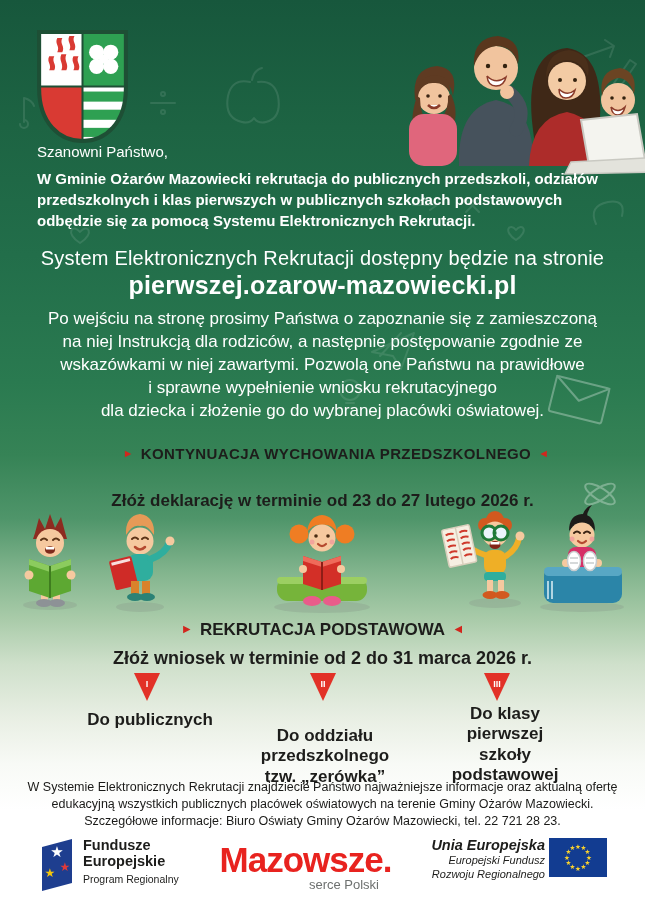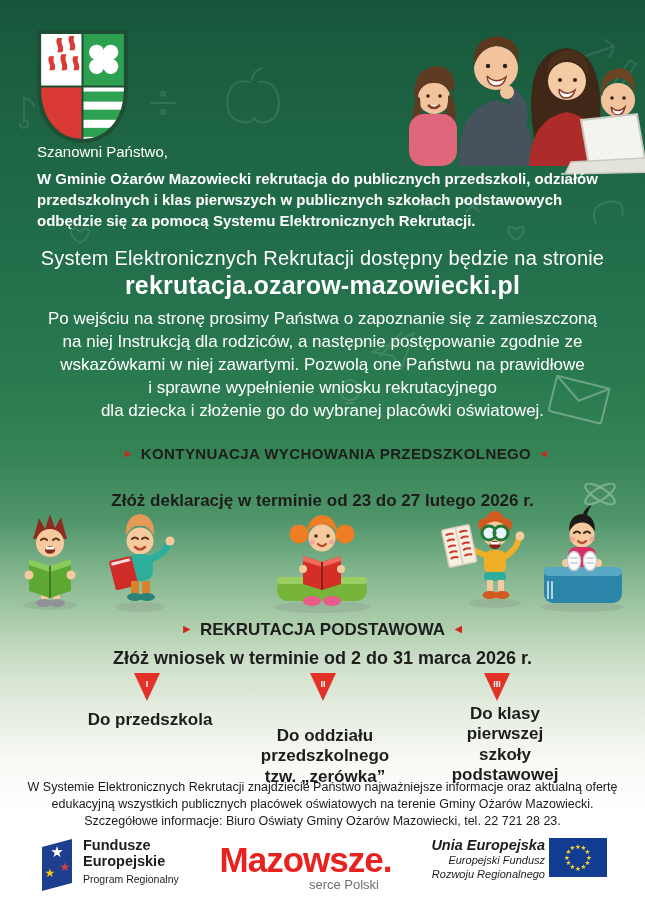--- a/index.html
+++ b/index.html
@@ -158,21 +158,21 @@
     <path d="M186,112 L242,106 L250,152 L194,158 Z" fill="#f4f4ef" stroke="#c9c9c2" stroke-width="2"></path>
     <path d="M176,154 L252,150 L258,164 L170,166 Z" fill="#e3e3dc" stroke="#c9c9c2" stroke-width="1.5"></path>
   </svg>
 
   <div class="abs greeting">Szanowni Państwo,</div>
   <div class="abs intro lines">W Gminie Ożarów Mazowiecki rekrutacja do publicznych przedszkoli, odziałów
 przedszkolnych i klas pierwszych w publicznych szkołach podstawowych
 odbędzie się za pomocą Systemu Elektronicznych Rekrutacji.</div>
 
   <div class="abs center syslead">System Elektronicznych Rekrutacji dostępny będzie na stronie</div>
-  <div class="abs center url">rekrutacja.ozarow-mazowiecki.pl</div>
+  <div class="abs center url">pierwszej.ozarow-mazowiecki.pl</div>
 
   <div class="abs center instructions lines">Po wejściu na stronę prosimy Państwa o zapoznanie się z zamieszczoną
 na niej Instrukcją dla rodziców, a następnie postępowanie zgodnie ze
 wskazówkami w niej zawartymi. Pozwolą one Państwu na prawidłowe
 i sprawne wypełnienie wniosku rekrutacyjnego
 dla dziecka i złożenie go do wybranej placówki oświatowej.</div>
 
   <div class="abs center sec-title sec1-title">
     <span class="arrow">►</span><span>KONTYNUACJA WYCHOWANIA PRZEDSZKOLNEGO</span><span class="arrow">◄</span>
   </div>
@@ -302,21 +302,21 @@
 
   <div class="abs center sec-title sec2-title">
     <span class="arrow">►</span><span>REKRUTACJA PODSTAWOWA</span><span class="arrow">◄</span>
   </div>
   <div class="abs center sec2-deadline">Złóż wniosek w terminie od 2 do 31 marca 2026 r.</div>
 
   <div class="marker m1"><span>I</span></div>
   <div class="marker m2"><span>II</span></div>
   <div class="marker m3"><span>III</span></div>
 
-  <div class="opt o1 lines">Do przedszkola</div>
+  <div class="opt o1 lines">Do publicznych</div>
   <div class="opt o2 lines">Do oddziału
 przedszkolnego
 tzw. „zerówka”</div>
   <div class="opt o3 lines">Do klasy pierwszej
 szkoły podstawowej</div>
 
   <div class="abs center footer-info lines">W Systemie Elektronicznych Rekrutacji znajdziecie Państwo najważniejsze informacje oraz aktualną ofertę
 edukacyjną wszystkich publicznych placówek oświatowych na terenie Gminy Ożarów Mazowiecki.
 Szczegółowe informacje: Biuro Oświaty Gminy Ożarów Mazowiecki, tel. 22 721 28 23.</div>
 

